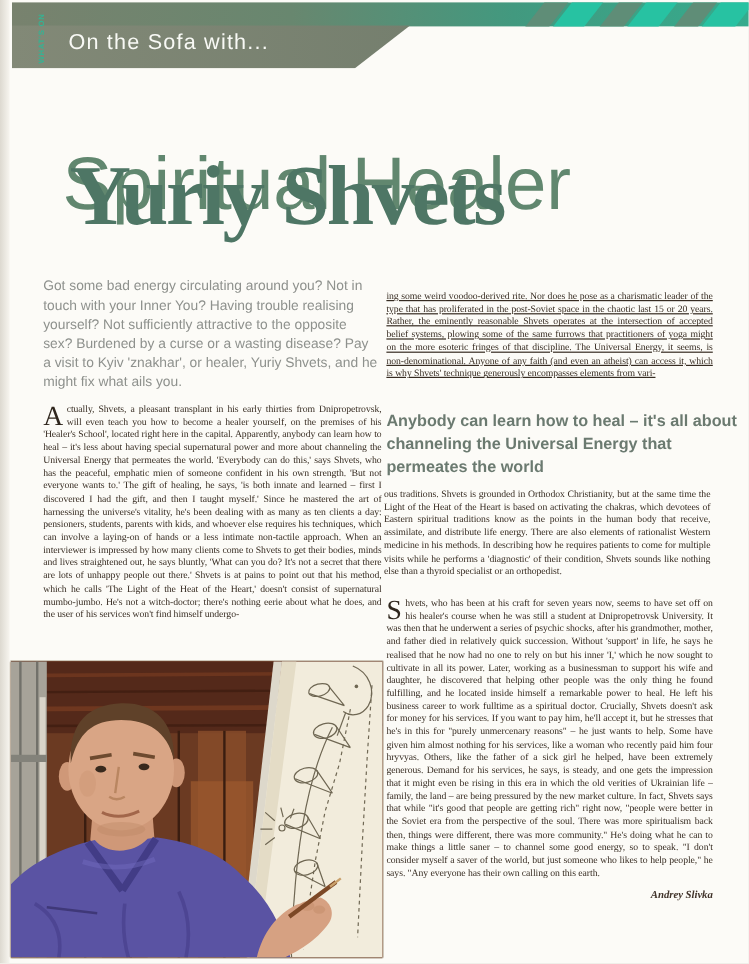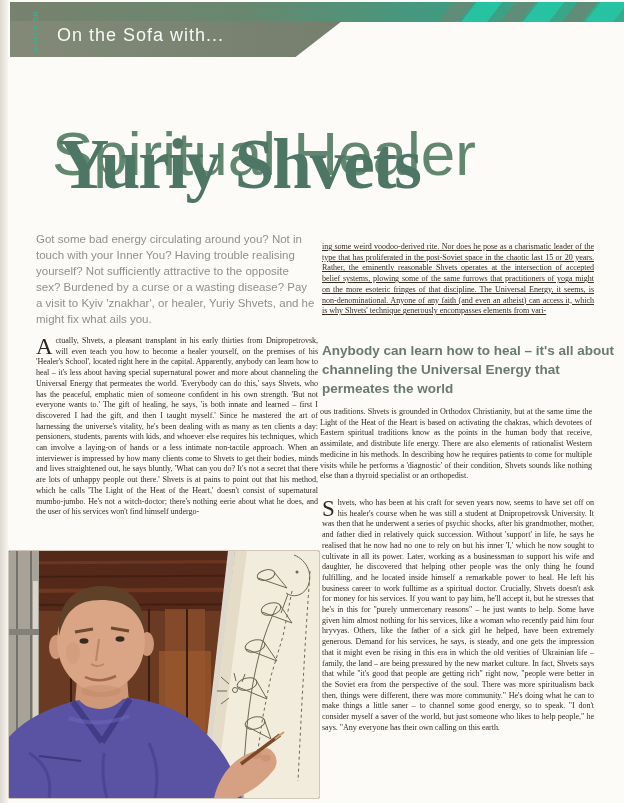--- a/index.html
+++ b/index.html
@@ -80,20 +80,21 @@
   </div>
 
   <p class="col-right-top serif">ing some weird voodoo-derived rite. Nor does he pose as a charismatic leader of the type that has proliferated in the post-Soviet space in the chaotic last 15 or 20 years. Rather, the eminently reasonable Shvets operates at the intersection of accepted belief systems, plowing some of the same furrows that practitioners of yoga might on the more esoteric fringes of that discipline. The Universal Energy, it seems, is non-denominational. Anyone of any faith (and even an atheist) can access it, which is why Shvets' technique generously encompasses elements from vari-</p>
 
   <div class="pull-quote">Anybody can learn how to heal – it's all about channeling the Universal Energy that permeates the world</div>
 
   <p class="col-right-mid serif">ous traditions. Shvets is grounded in Orthodox Christianity, but at the same time the Light of the Heat of the Heart is based on activating the chakras, which devotees of Eastern spiritual traditions know as the points in the human body that receive, assimilate, and distribute life energy. There are also elements of rationalist Western medicine in his methods. In describing how he requires patients to come for multiple visits while he performs a 'diagnostic' of their condition, Shvets sounds like nothing else than a thyroid specialist or an orthopedist.</p>
 
   <div class="col-right-bottom serif">
     <p><span class="dropcap">S</span><span>hvets, who has been at his craft for seven years now, seems to have set off on his healer's course when he was still a student at Dnipropetrovsk University. It was then that he underwent a series of psychic shocks, after his grandmother, mother, and father died in relatively quick succession. Without 'support' in life, he says he realised that he now had no one to rely on but his inner 'I,' which he now sought to cultivate in all its power. Later, working as a businessman to support his wife and daughter, he discovered that helping other people was the only thing he found fulfilling, and he located inside himself a remarkable power to heal. He left his business career to work fulltime as a spiritual doctor. Crucially, Shvets doesn't ask for money for his services. If you want to pay him, he'll accept it, but he stresses that he's in this for "purely unmercenary reasons" – he just wants to help. Some have given him almost nothing for his services, like a woman who recently paid him four hryvyas. Others, like the father of a sick girl he helped, have been extremely generous. Demand for his services, he says, is steady, and one gets the impression that it might even be rising in this era in which the old verities of Ukrainian life – family, the land – are being pressured by the new market culture. In fact, Shvets says that while "it's good that people are getting rich" right now, "people were better in the Soviet era from the perspective of the soul. There was more spiritualism back then, things were different, there was more community." He's doing what he can to make things a little saner – to channel some good energy, so to speak. "I don't consider myself a saver of the world, but just someone who likes to help people," he says. "Any everyone has their own calling on this earth.</span></p>
+    <p class="byline">Andrey Slivka</p>
   </div>
 
   <div class="photo" title="Yuriy Shvets in a purple medical top pointing a pen at a hand-drawn chart of the human body with chakra cones">
     <svg width="310" height="247" viewBox="0 0 310 247">
 
       <g>
         <rect x="0" y="0" width="310" height="247" fill="#6b3a22"></rect>
         <rect x="0" y="0" width="310" height="60" fill="#54291a"></rect>
         <line x1="0" y1="12" x2="310" y2="10" stroke="#7e3f22" stroke-width="3" opacity="0.6"></line>
         <line x1="0" y1="26" x2="310" y2="24" stroke="#3c1c10" stroke-width="2" opacity="0.7"></line>

